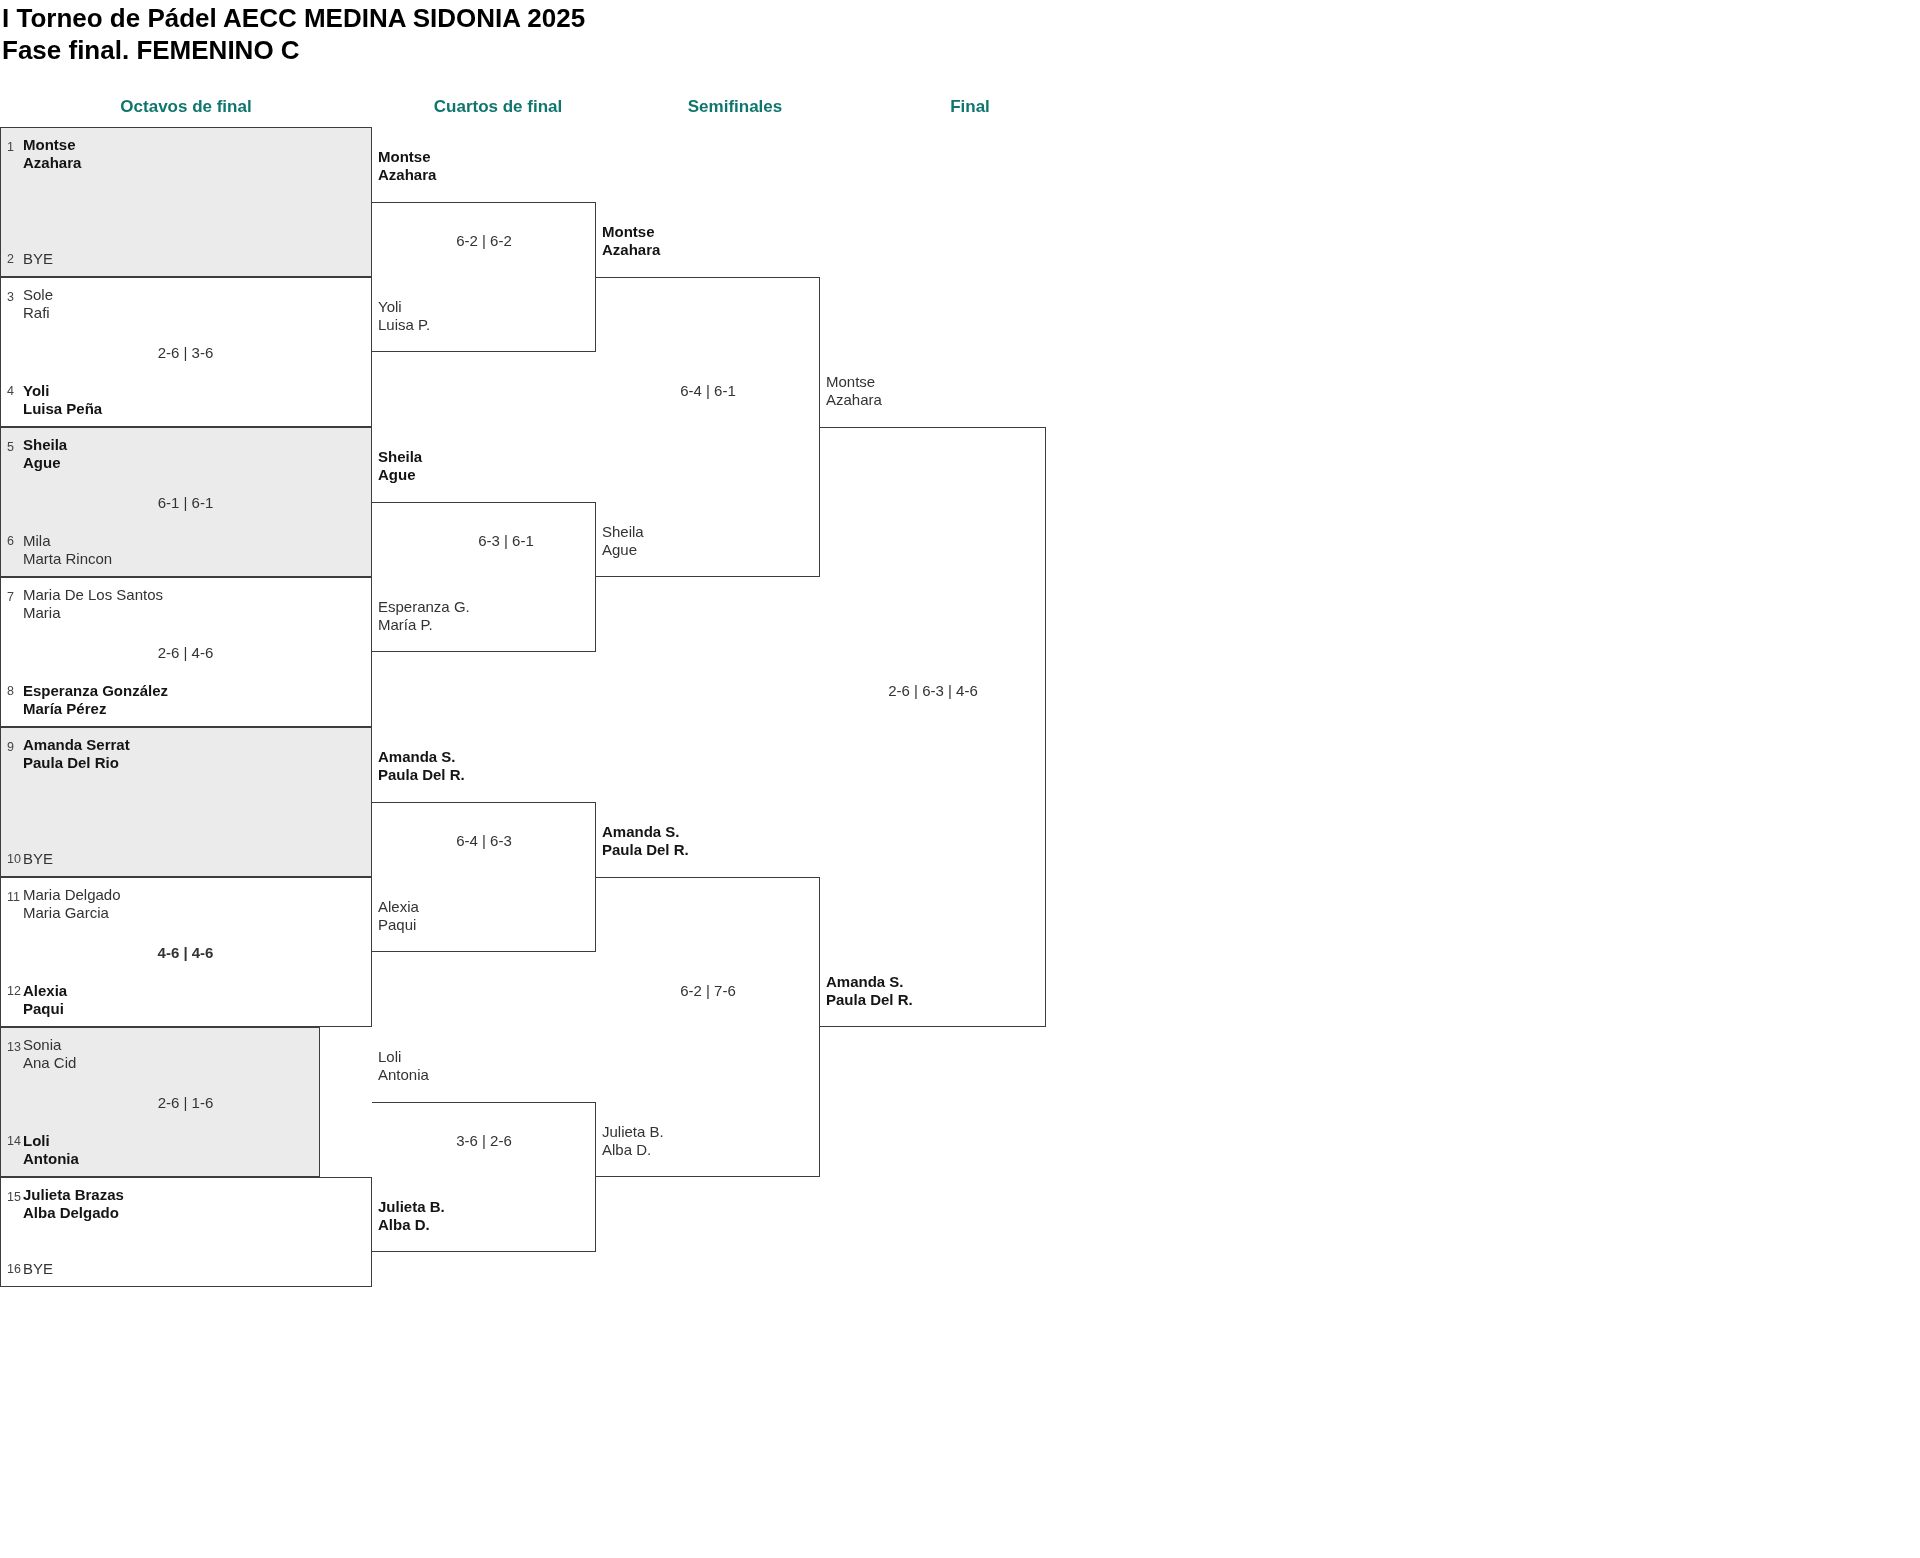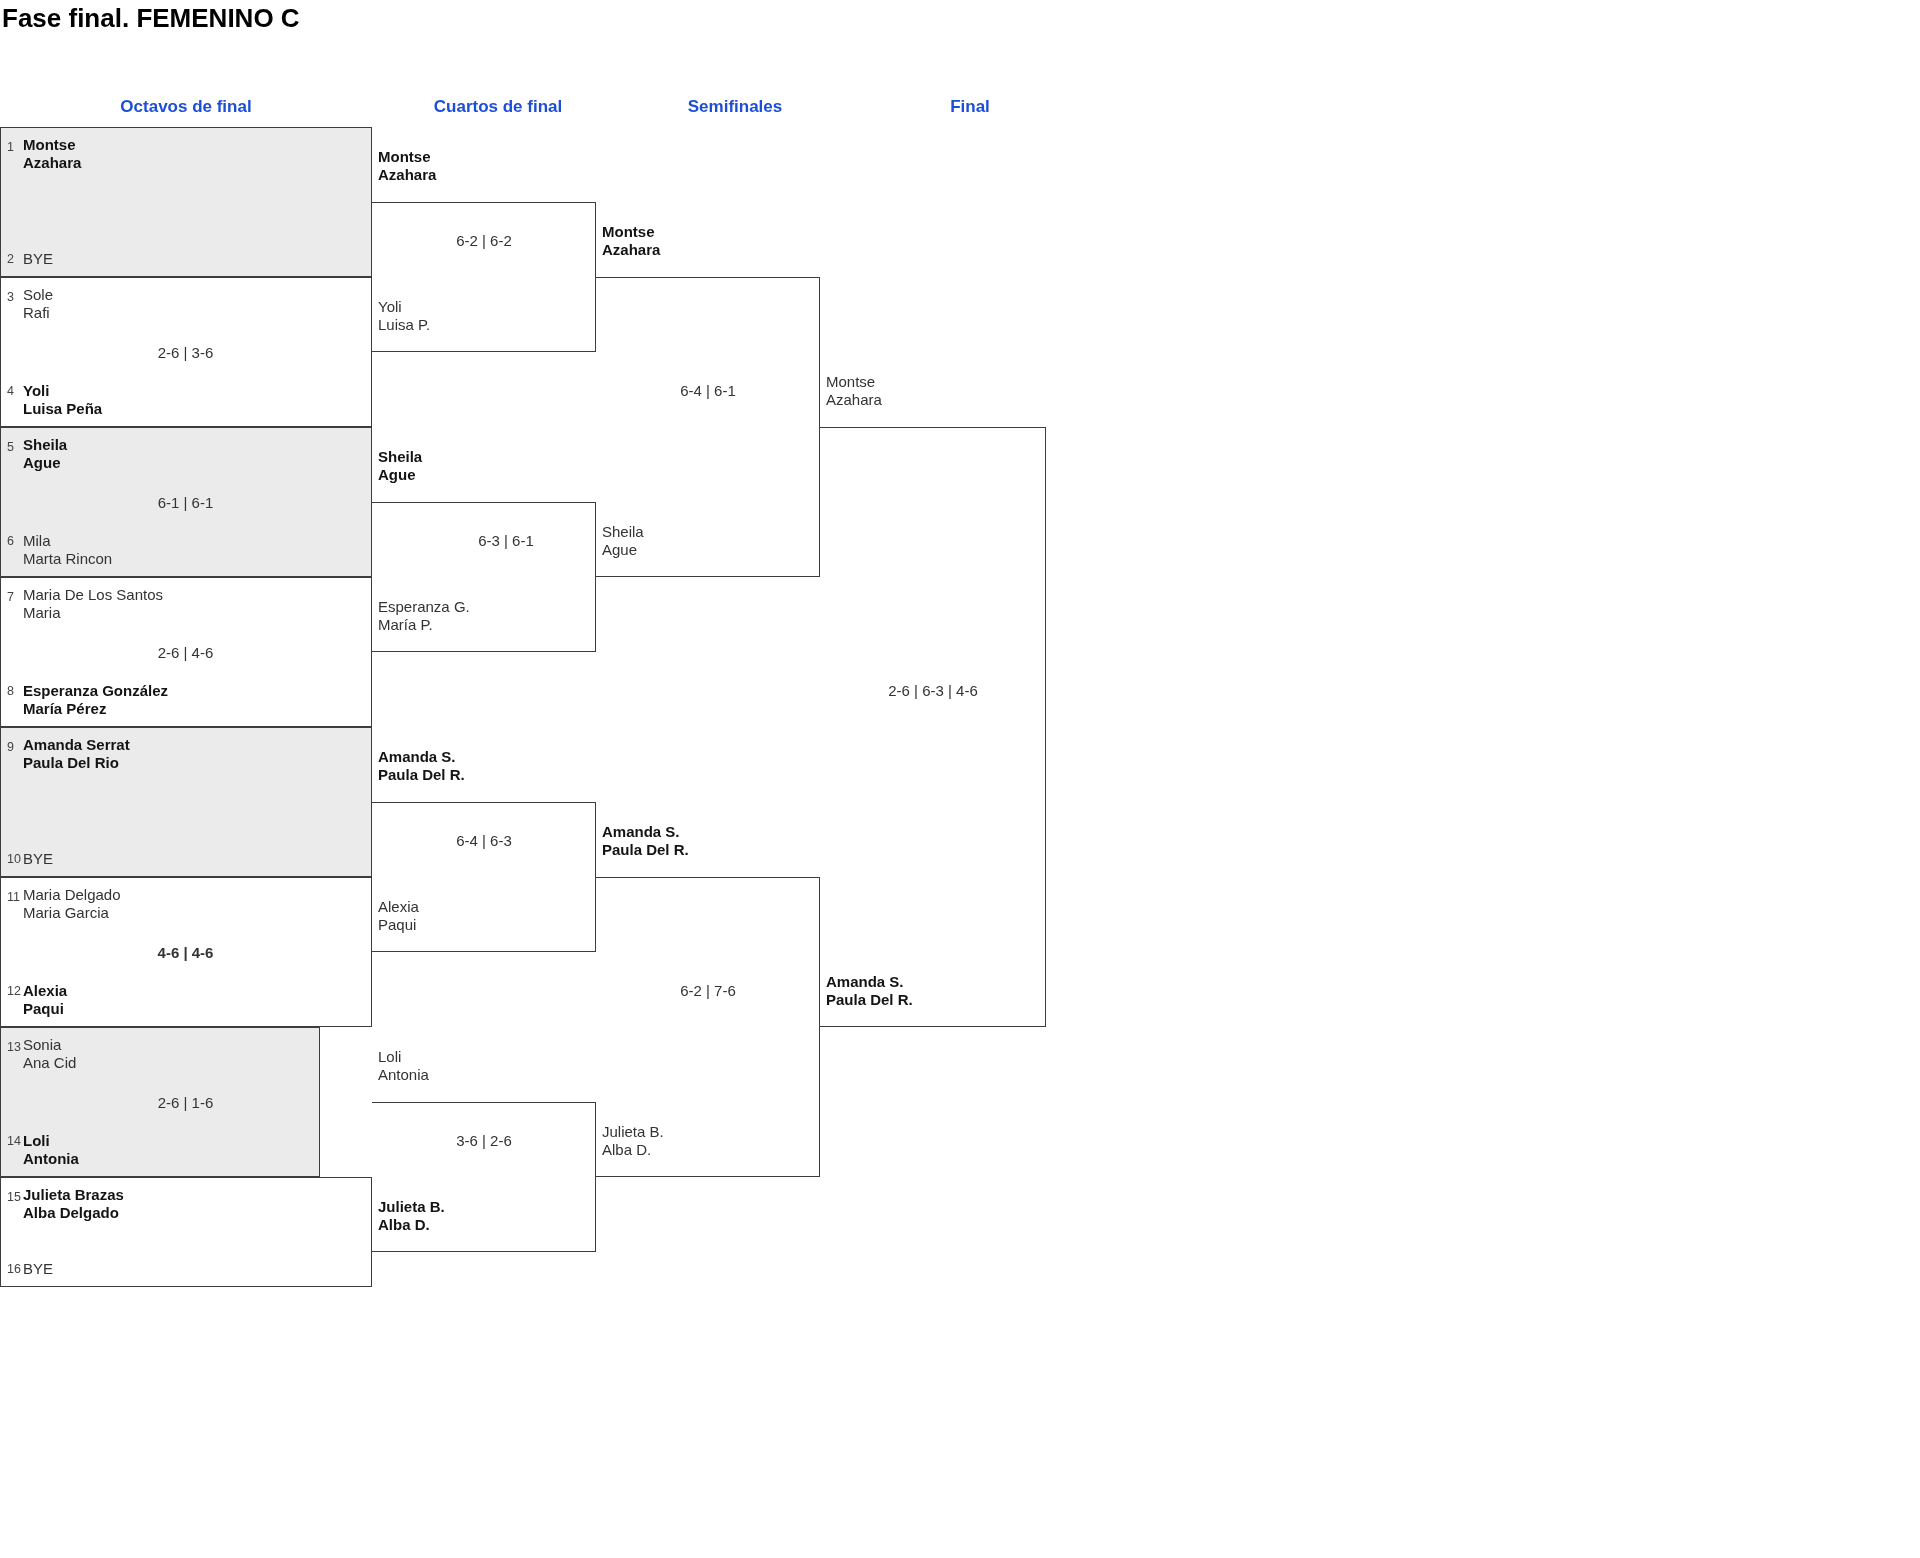--- a/index.html
+++ b/index.html
@@ -5,21 +5,21 @@
   html,body{margin:0;padding:0;background:#ffffff;}
   body{width:1920px;height:1558px;position:relative;overflow:hidden;
        font-family:"Liberation Sans","DejaVu Sans",sans-serif;
        -webkit-font-smoothing:antialiased;}
   .stage{position:absolute;left:0;top:0;width:1920px;height:1558px;}
 
   .title{position:absolute;left:2px;top:2px;font-size:26px;line-height:32px;
          font-weight:700;color:#000;}
 
   .round-header{position:absolute;top:97px;transform:translateX(-50%);
-                font-size:17px;font-weight:600;color:#1d4ed8;white-space:nowrap;}
+                font-size:17px;font-weight:600;color:#0f766e;white-space:nowrap;}
 
   .box{position:absolute;box-sizing:border-box;border:1.5px solid var(--border);
        background:#fff;}
   .box.shaded{background:var(--shaded);}
 
   .conn{position:absolute;box-sizing:border-box;
         border:1.5px solid var(--border);border-left:none;background:transparent;}
 
   .team{position:absolute;left:22px;font-size:15px;line-height:18px;
         color:var(--txt);white-space:nowrap;}
@@ -39,20 +39,21 @@
   .dot{position:absolute;border-radius:50%;}
   .logo-text{position:absolute;left:64px;top:4px;font-size:50px;line-height:56px;
              font-weight:800;letter-spacing:-2.5px;color:var(--green);}
 </style>
 </head>
 <body>
 
 <div class="stage">
 
   <div class="title">
+    <div>I Torneo de Pádel AECC MEDINA SIDONIA 2025</div>
     <div>Fase final. FEMENINO C</div>
   </div>
 
 
   <div id="headers">
       <div class="round-header" style="left: 186px;">Octavos de final</div>
       <div class="round-header" style="left: 498px;">Cuartos de final</div>
       <div class="round-header" style="left: 735px;">Semifinales</div>
       <div class="round-header" style="left: 970px;">Final</div>
     </div>

